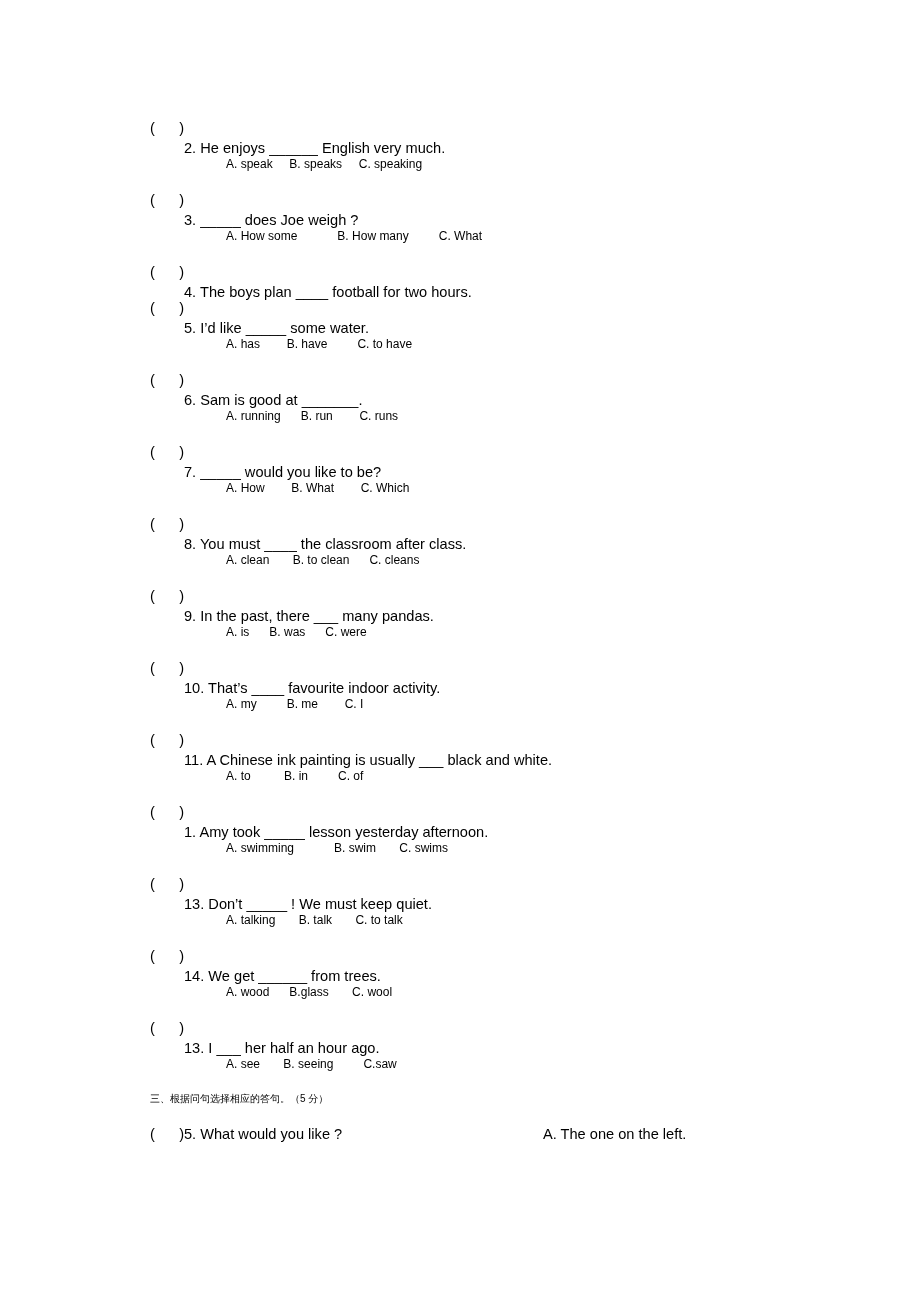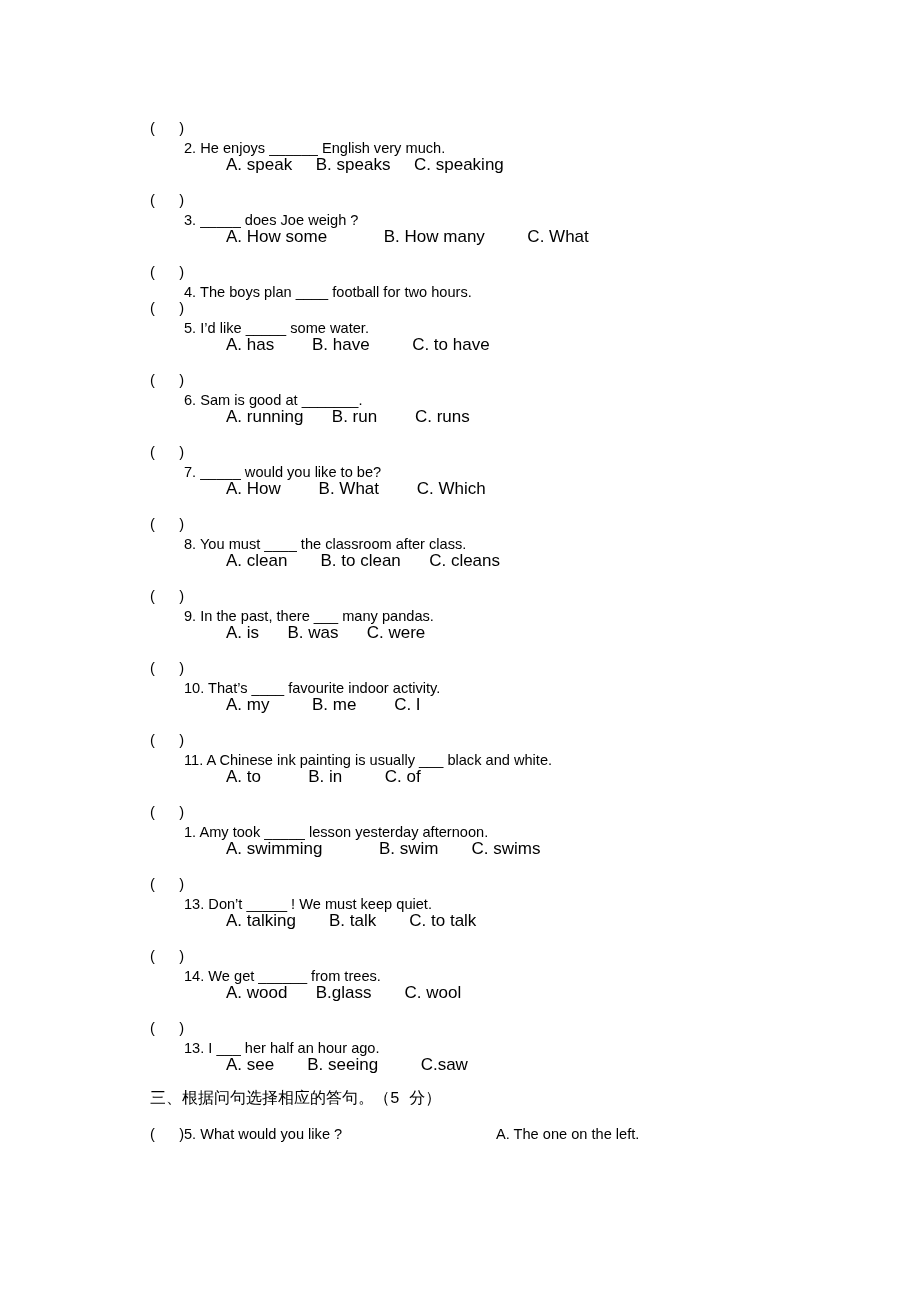--- a/index.html
+++ b/index.html
@@ -36,53 +36,53 @@
     display: inline-block;
     width: 34px;
     flex: 0 0 auto;
     letter-spacing: 0;
   }
   .q-text {
     display: inline-block;
     margin-top: 40px;
   }
   .opts-line {
-    font-size: 17px;
+    font-size: 12px;
     line-height: 1.0;
     height: 36px;
     display: flex;
     align-items: center;
     padding-left: 76px;
     white-space: pre;
   }
   .section-head {
-    font-size: 16px;
+    font-size: 10px;
     line-height: 1.0;
     height: 34px;
     display: flex;
     align-items: center;
     padding-left: 0;
     white-space: pre;
-    font-family: Liberation Mono, monospace;
   }
   .match-line {
     font-size: 14.6px;
     line-height: 1.0;
     height: 36px;
     display: flex;
     align-items: center;
     white-space: pre;
   }
   .match-left {
     display: inline-block;
     width: 312px;
     flex: 0 0 auto;
   }
   .match-right {
     display: inline-block;
+    margin-left: 47px;
   }
 </style>
 </head>
 <body>
 
 <div class="page">
 
   <div class="q-block">
     <div class="q-line">
       <span class="q-paren">(      )</span>

